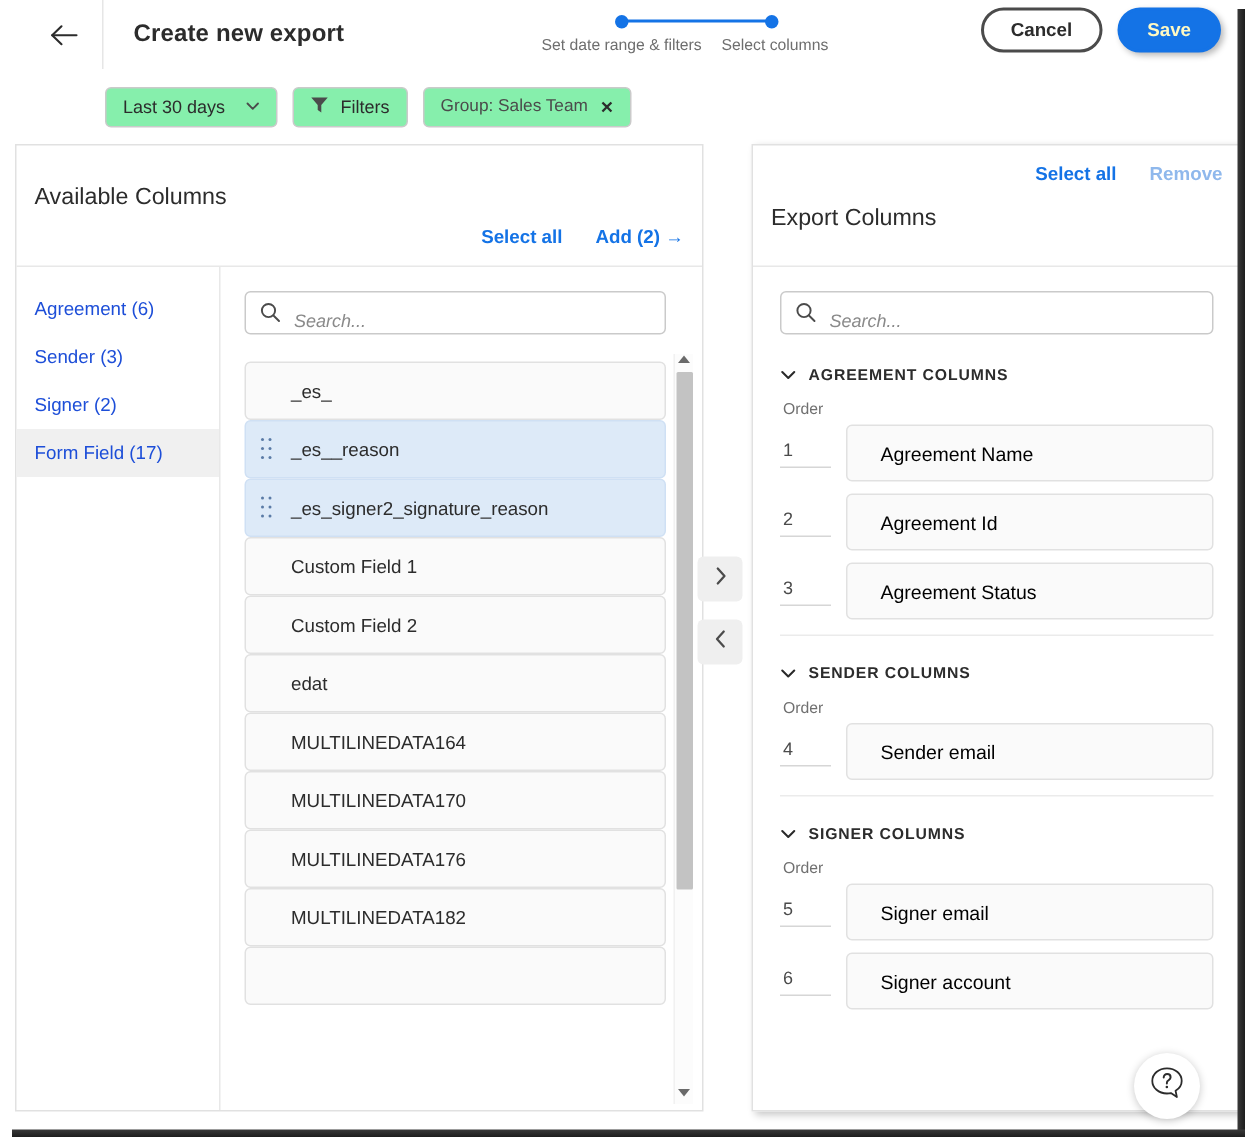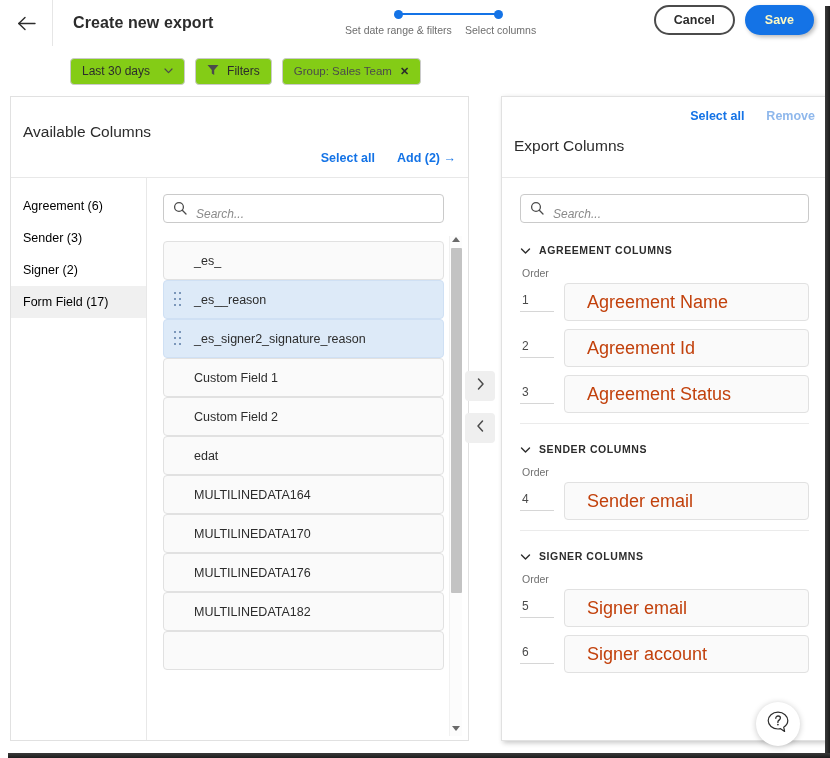--- a/index.html
+++ b/index.html
@@ -16,20 +16,21 @@
     overflow: hidden;
   }
 
   
   .header {
     position: relative;
     height: 46px;
     display: flex;
     align-items: center;
     background: #fff;
+    margin-left: 16px;
   }
   .back-btn {
     width: 52px; height: 46px;
     display: flex; align-items: center; justify-content: center;
     cursor: pointer;
   }
   .back-btn svg { display: block; }
   .header-divider {
     width: 1px; height: 46px;
     background: #e6e6e6;
@@ -111,21 +112,21 @@
     display: flex;
     align-items: center;
     padding-left: 70px;
     gap: 10px;
     background: #fff;
   }
   .pill {
     height: 27px;
     border: 1px solid #cacaca;
     border-radius: 4px;
-    background: #84cc16;
+    background: #86efac;
     display: inline-flex;
     align-items: center;
     padding: 0 11px;
     font-size: 12px;
     color: #2c2c2c;
     cursor: pointer;
     gap: 8px;
     white-space: nowrap;
   }
   .pill .caret {
@@ -197,21 +198,21 @@
     border-right: 1px solid #e8e8e8;
     padding-top: 12px;
     flex: none;
   }
   .cat-item {
     height: 32px;
     display: flex;
     align-items: center;
     padding-left: 12px;
     font-size: 12.5px;
-    color: #000000;
+    color: #1d4ed8;
     cursor: pointer;
   }
   .cat-item.active { background: #f0f0f0; }
 
   .col-list {
     flex: 1;
     position: relative;
     padding: 16px 24px 0 16px;
     overflow: hidden;
   }
@@ -381,22 +382,22 @@
   }
   .exp-item {
     flex: 1;
     height: 38px;
     border: 1px solid #e1e1e1;
     border-radius: 4px;
     background: #fafafa;
     display: flex;
     align-items: center;
     padding-left: 22px;
-    font-size: 18px;
-    color: #c2410c;
+    font-size: 13px;
+    color: #000000;
     cursor: pointer;
   }
   .grp-divider {
     border-top: 1px solid #ebebeb;
     margin: 10px 0 0 0;
   }
 
   
   .help-fab {
     position: absolute;

